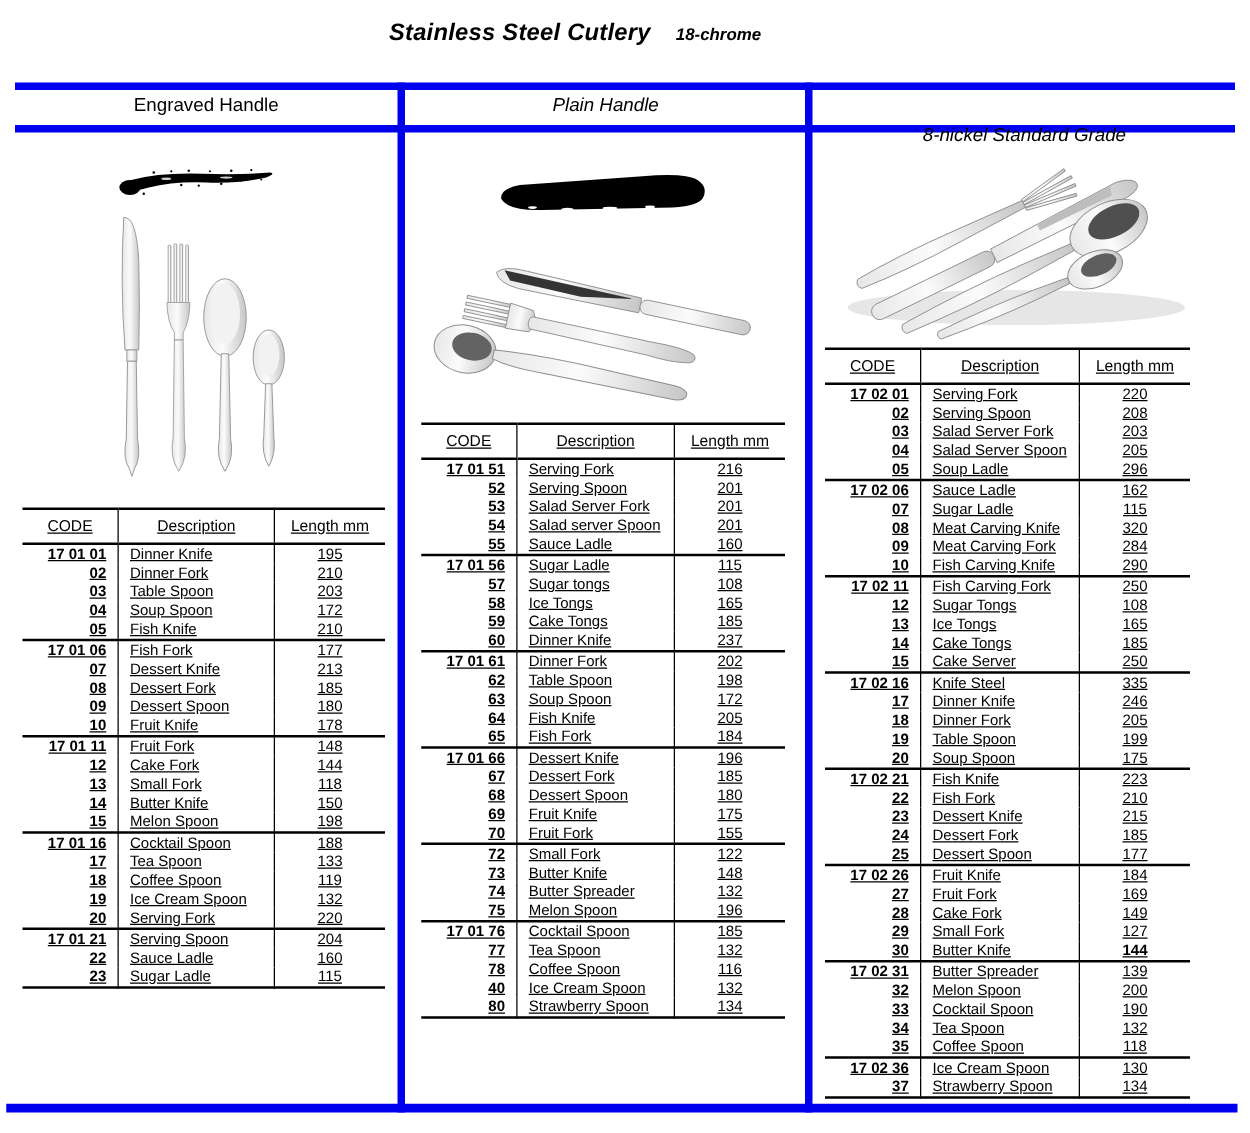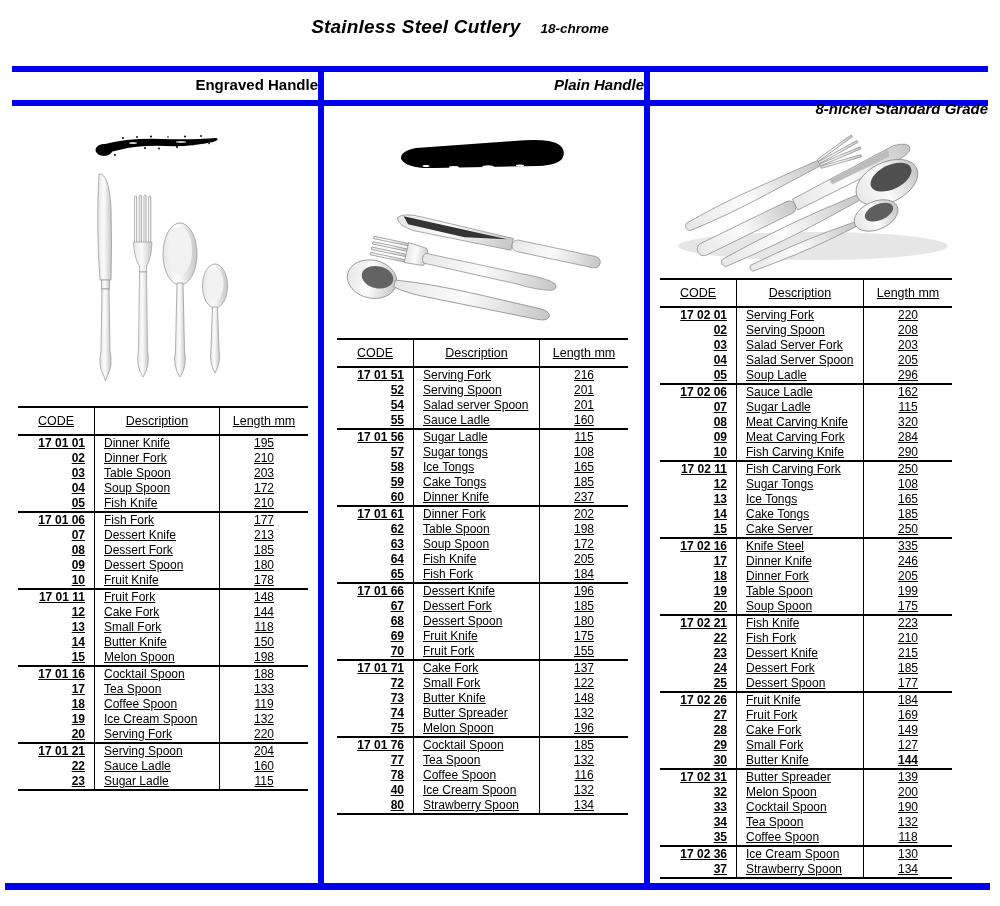--- a/index.html
+++ b/index.html
@@ -14,21 +14,21 @@
   .subtitle { font-style:italic; font-weight:bold; font-size:13.5px; margin-left:20px; }
   
   .rule { position:absolute; background:var(--rule-blue,#0000ee); }
   .rule-top    { left:12px;  top:66px;  width:976px; height:6px; }
   .rule-mid    { left:12px;  top:100px; width:976px; height:6px; }
   .rule-bottom { left:5px;   top:883px; width:985px; height:7px; }
   .vrule-1     { left:318px; top:66px;  width:6px;   height:824px; }
   .vrule-2     { left:644px; top:66px;  width:6px;   height:824px; }
   
   .col-header { position:absolute; top:70px; height:30px; line-height:30px;
-                text-align:right; font-weight:bold; font-size:15px; }
+                text-align:center; font-weight:normal; font-size:15px; }
   .ch1 { left:12px;  width:306px; }
   .ch2 { left:325px; width:319px; font-style:italic; }
   .ch3 { left:651px; width:337px; font-style:italic;margin-top:24px; }
   
   .img { position:absolute; }
   .img svg { display:block; }
   .img-engraved-pattern { left:93px;  top:131px; }
   .img-engraved-set     { left:78px;  top:168px; }
   .img-plain-pattern    { left:396px; top:136px; }
   .img-plain-set        { left:336px; top:188px; }
@@ -343,20 +343,25 @@
             <td class="col-code">17 01 51</td>
             <td class="col-desc">Serving Fork</td>
             <td class="col-len">216</td>
           </tr>
           <tr>
             <td class="col-code">52</td>
             <td class="col-desc">Serving Spoon</td>
             <td class="col-len">201</td>
           </tr>
           <tr>
+            <td class="col-code">53</td>
+            <td class="col-desc">Salad Server Fork</td>
+            <td class="col-len">201</td>
+          </tr>
+          <tr>
             <td class="col-code">54</td>
             <td class="col-desc">Salad server Spoon</td>
             <td class="col-len">201</td>
           </tr>
           <tr>
             <td class="col-code">55</td>
             <td class="col-desc">Sauce Ladle</td>
             <td class="col-len">160</td>
           </tr>
         </tbody>
@@ -435,25 +440,20 @@
             <td class="col-desc">Fruit Knife</td>
             <td class="col-len">175</td>
           </tr>
           <tr>
             <td class="col-code">70</td>
             <td class="col-desc">Fruit Fork</td>
             <td class="col-len">155</td>
           </tr>
         </tbody>
         <tbody>
-          <tr>
-            <td class="col-code">17 01 71</td>
-            <td class="col-desc">Cake Fork</td>
-            <td class="col-len">137</td>
-          </tr>
           <tr>
             <td class="col-code">72</td>
             <td class="col-desc">Small Fork</td>
             <td class="col-len">122</td>
           </tr>
           <tr>
             <td class="col-code">73</td>
             <td class="col-desc">Butter Knife</td>
             <td class="col-len">148</td>
           </tr>

